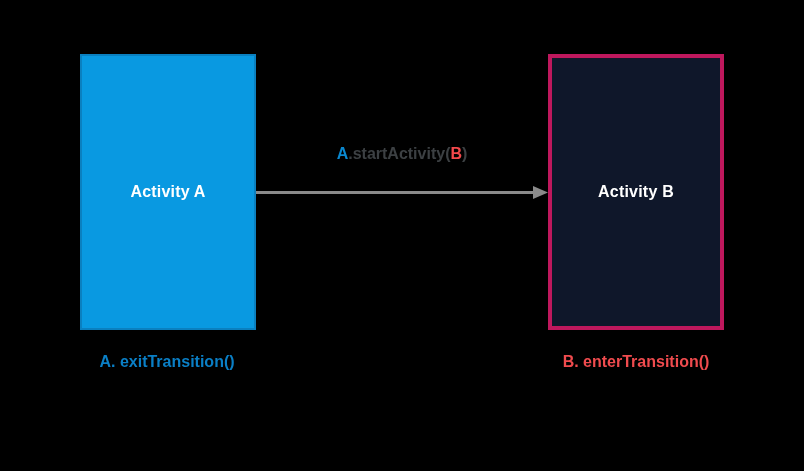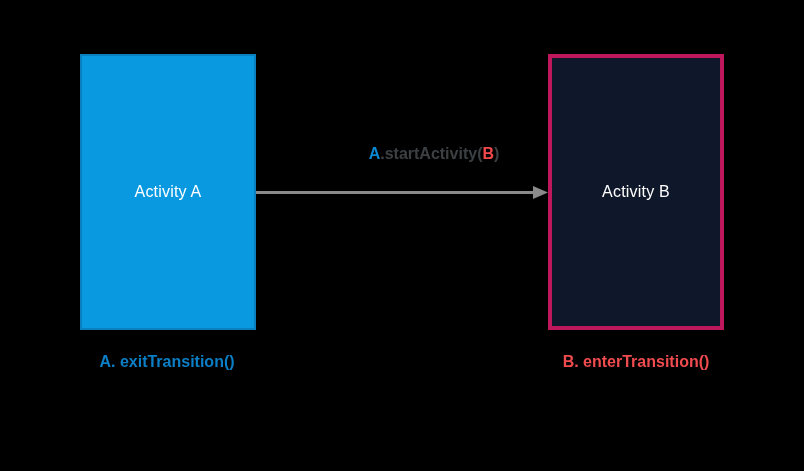--- a/index.html
+++ b/index.html
@@ -31,41 +31,40 @@
     border: 2px solid #0A80C0;
   }
   .box-b {
     left: 548px;
     background: #0f172a;
     border: 4px solid #be185d;
   }
   .box-label {
     color: #FFFFFF;
     font-size: 16px;
-    font-weight: 400;
+    font-weight: 700;
     letter-spacing: 0.2px;
   }
   .transition-arrow {
     position: absolute;
     left: 256px;
     top: 184px;
     width: 292px;
     height: 17px;
     display: block;
   }
   .arrow-label {
     position: absolute;
     left: 402px;
     top: 144px;
     transform: translateX(-50%);
     white-space: nowrap;
     font-size: 16px;
     font-weight: 700;
     line-height: 20px;
-    margin-left: 32px;
   }
   .arrow-label .part-a   { color: #0A87CE; }
   .arrow-label .part-mid { color: #3C4043; }
   .arrow-label .part-b   { color: #F4494C; }
   .arrow-label .part-end { color: #3C4043; }
   .caption {
     position: absolute;
     top: 352px;
     transform: translateX(-50%);
     white-space: nowrap;

